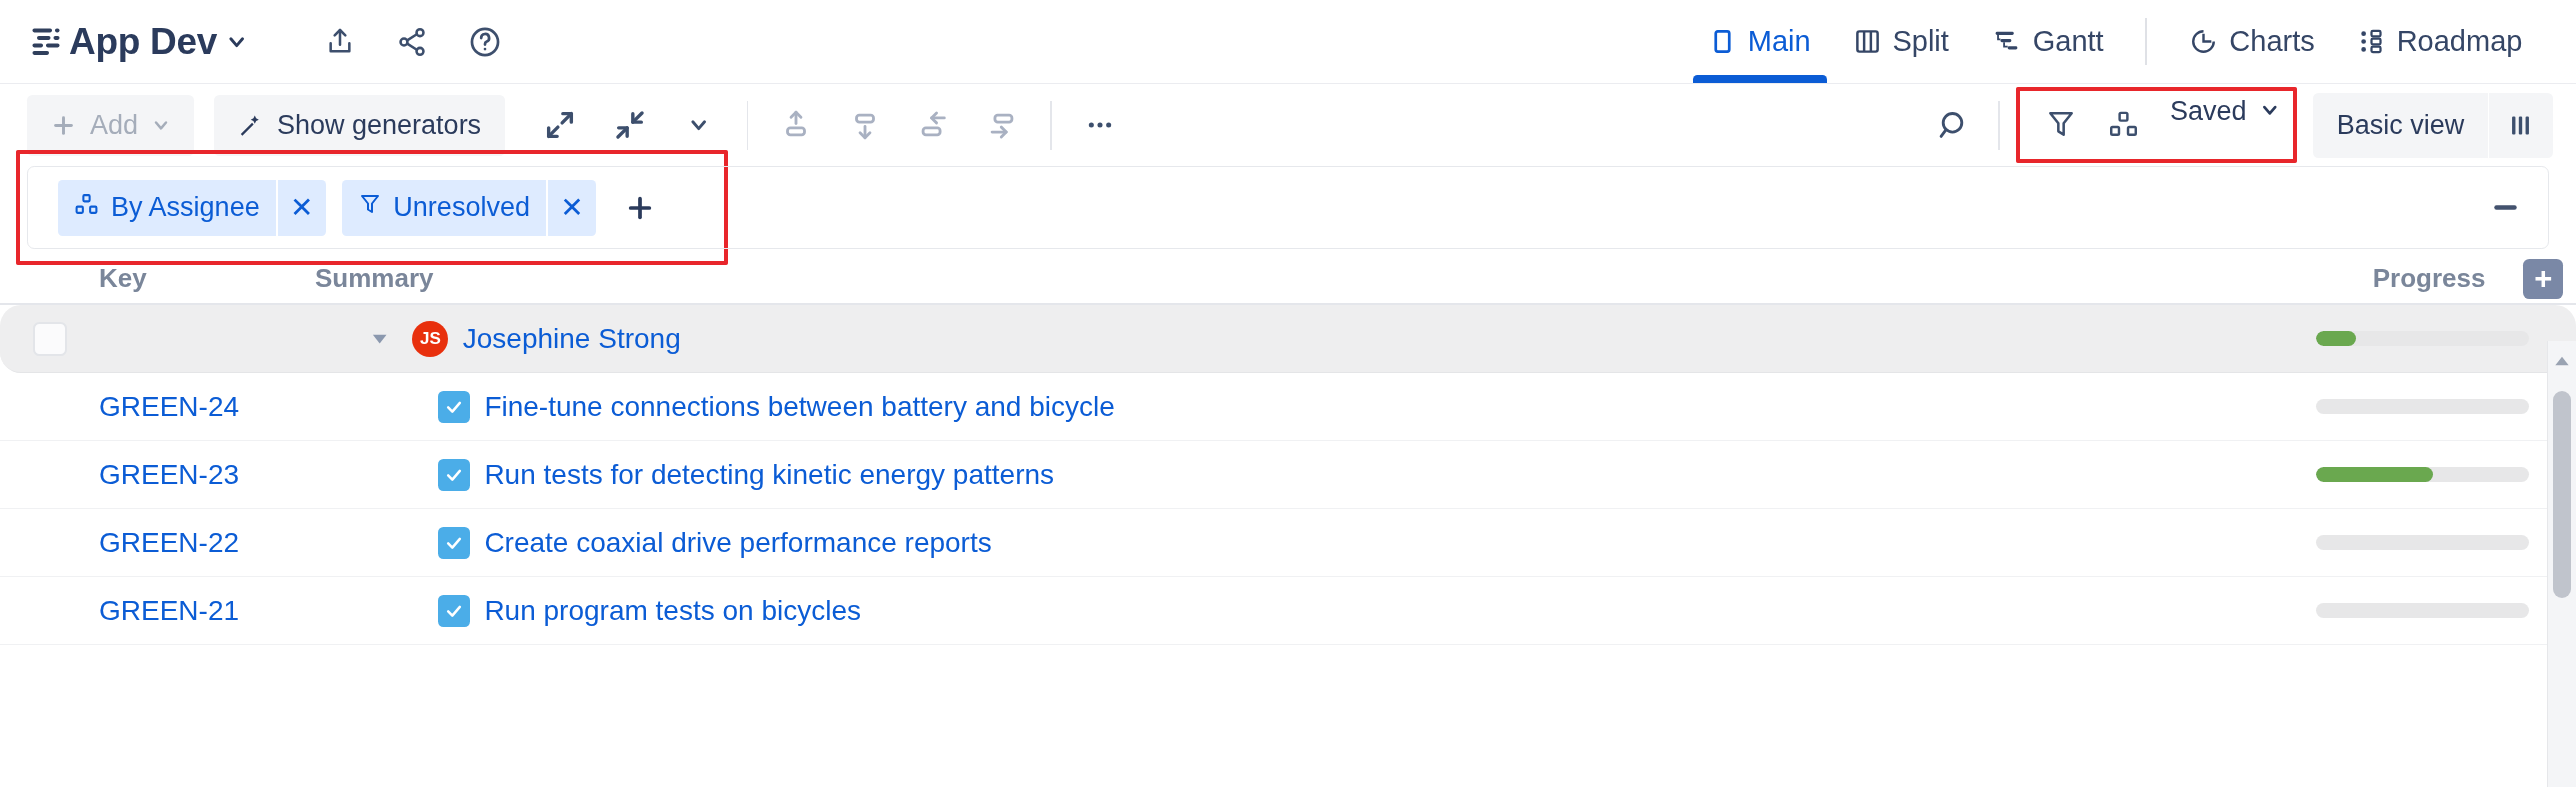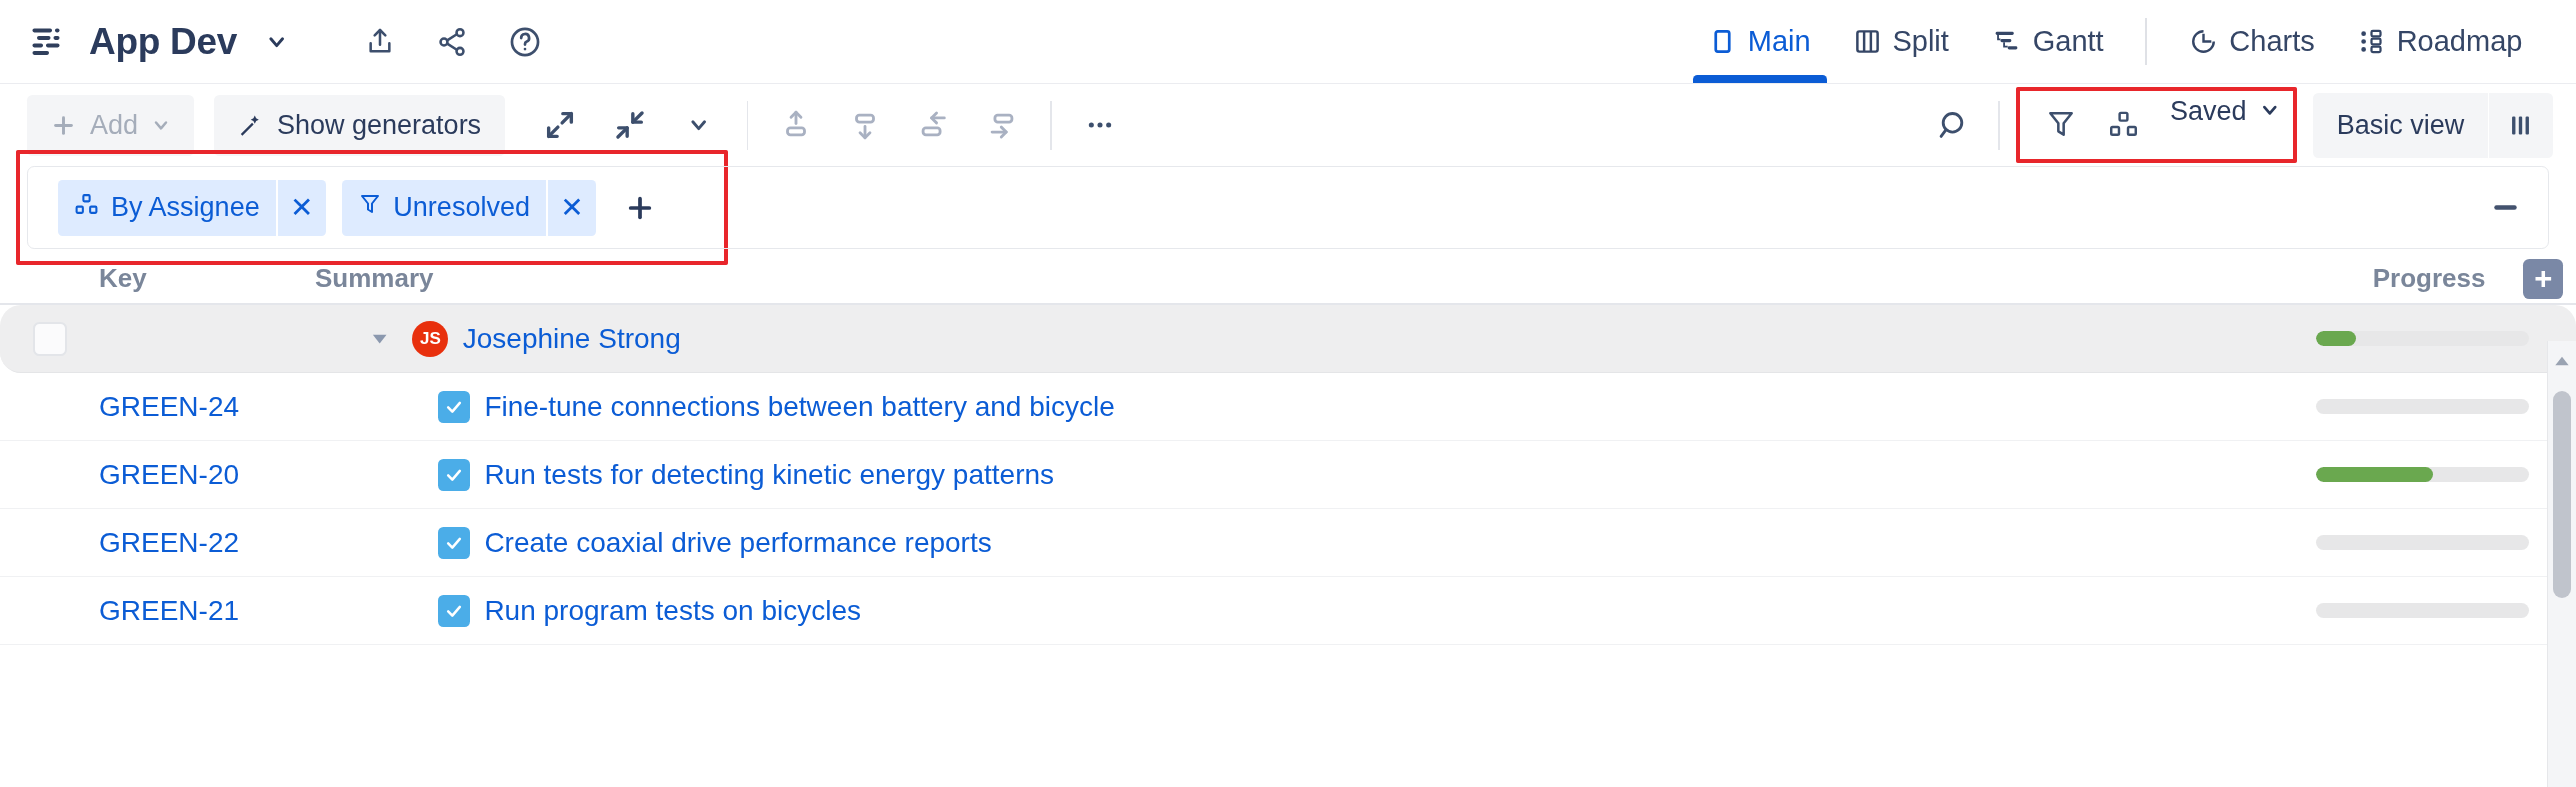--- a/index.html
+++ b/index.html
@@ -12,21 +12,21 @@
   }
   .app { width: 2576px; height: 787px; position: relative; }
 
   
   .topbar {
     height: 83px;
     display: flex; align-items: center;
     padding: 0 32px 0 27px;
     position: relative;
   }
-  .brand { display: flex; align-items: center; gap: 24px; }
+  .brand { display: flex; align-items: center; gap: 4px; }
   .brand-icon { width: 38px; height: 38px; color: #303f5c; display:flex; align-items:center; justify-content:center; }
   .brand-title { font-size: 37px; font-weight: 700; color: #2b3b5c; letter-spacing: -0.3px; }
   .brand-caret { width: 23.4px; height: 23.4px; color: #2b3b5c; display:flex; align-items:center; justify-content:center; margin-left: 3.6px;}
   .topbar-actions { display: flex; align-items: center; gap: 40px; margin-left: 76px; }
   .icon-btn { color: #3d4f6d; display: flex; align-items: center; justify-content: center; cursor: pointer; }
 
   .topnav { margin-left: auto; display: flex; align-items: center; gap: 0px; height: 83px; }
   .navitem {
     display: flex; align-items: center; gap: 11.7px;
     font-size: 29px; color: #354666; font-weight: 400;
@@ -501,21 +501,21 @@
       </div>
       <div class="prog-cell">
         <div class="progbar">
           <div class="progfill" style="width:0%"></div>
         </div>
       </div>
     </div>
 
     <div class="row">
       <div class="cb-cell"></div>
-      <div class="key-cell">GREEN-20</div>
+      <div class="key-cell">GREEN-23</div>
       <div class="sum-cell" style="margin-left:114px">
         <span class="type-task">
           <svg width="20" height="20" viewBox="0 0 24 24" fill="none" stroke="#ffffff" stroke-width="3" stroke-linecap="round" stroke-linejoin="round">
               <polyline points="5 12.5 10 17.5 19 7"></polyline>
             </svg>
         </span>
         <span>Run tests for detecting kinetic energy patterns</span>
       </div>
       <div class="prog-cell">
         <div class="progbar">

